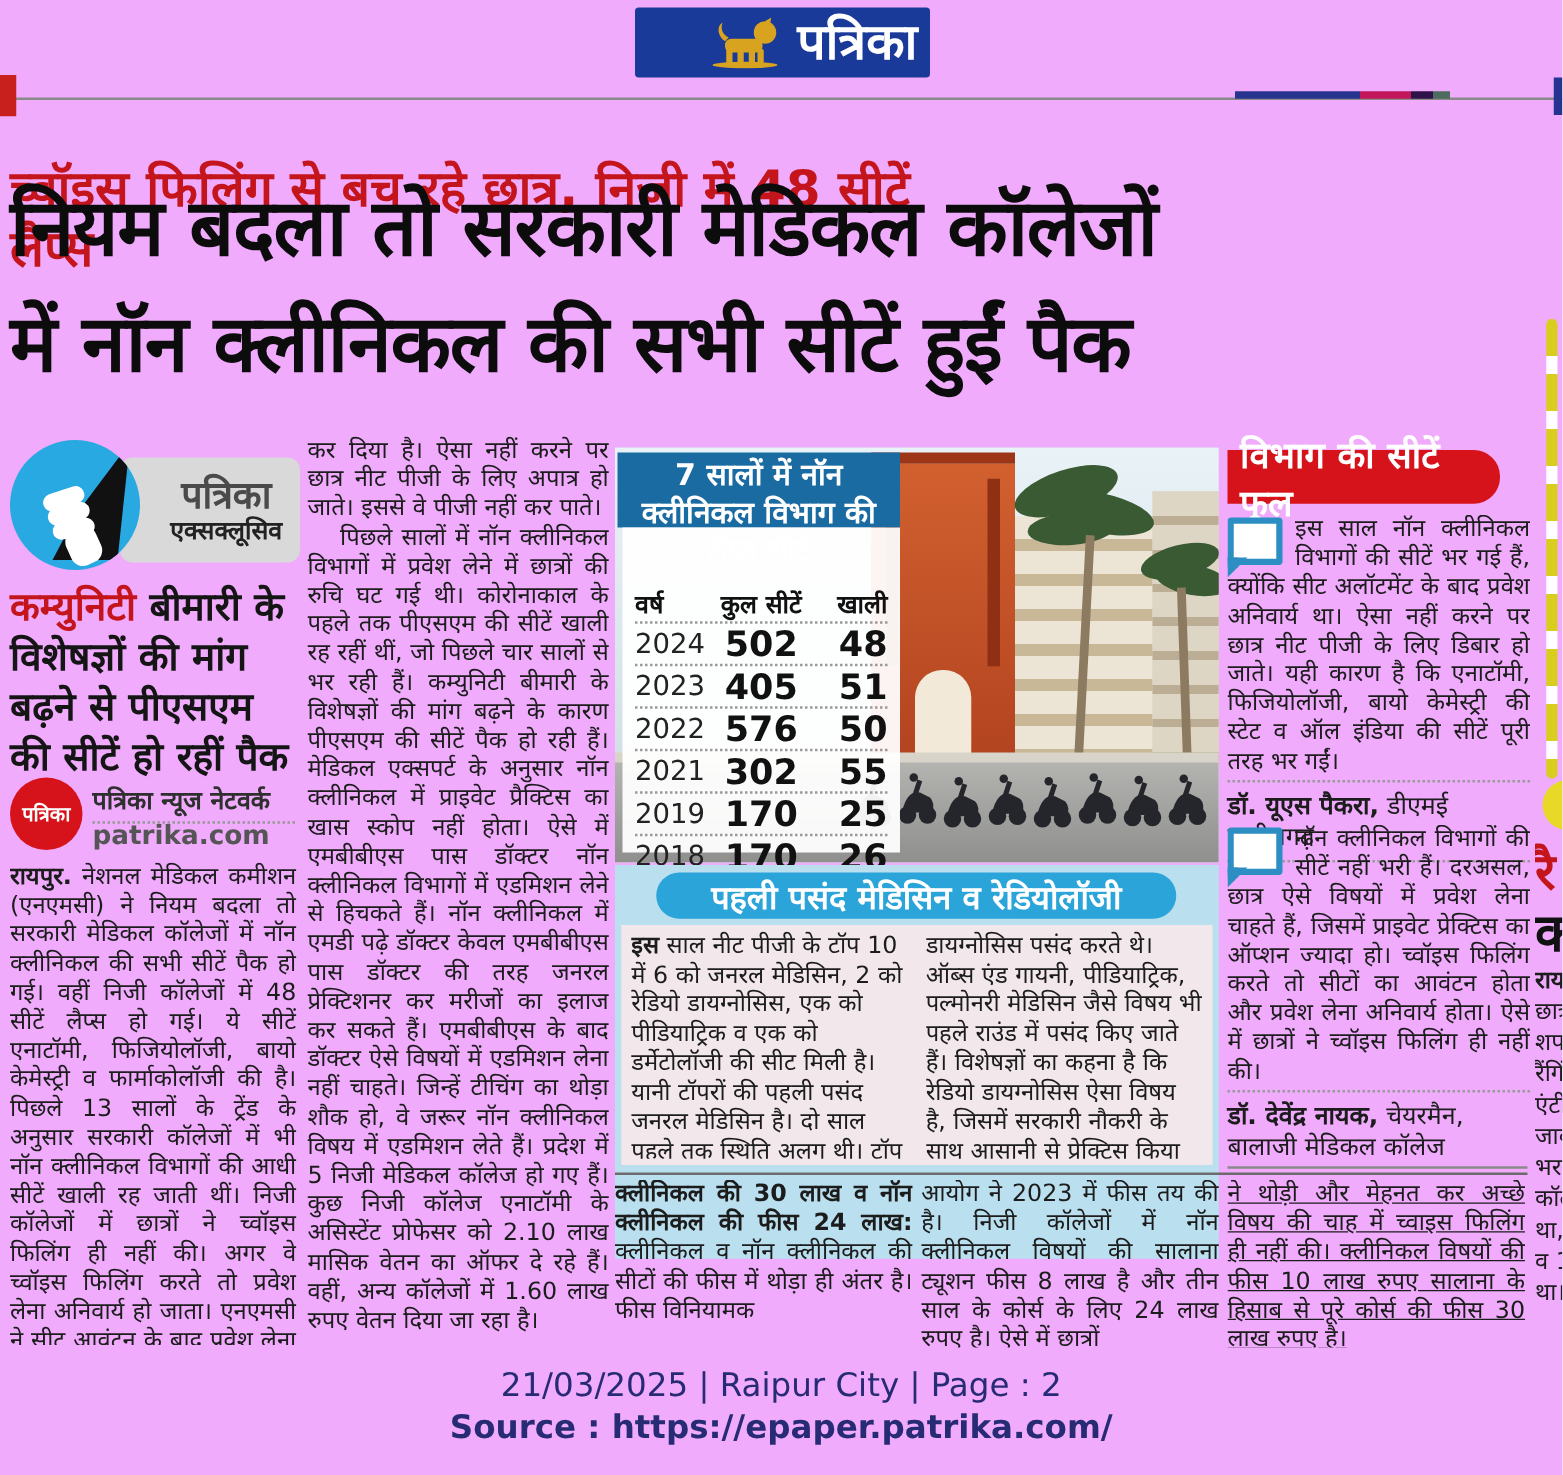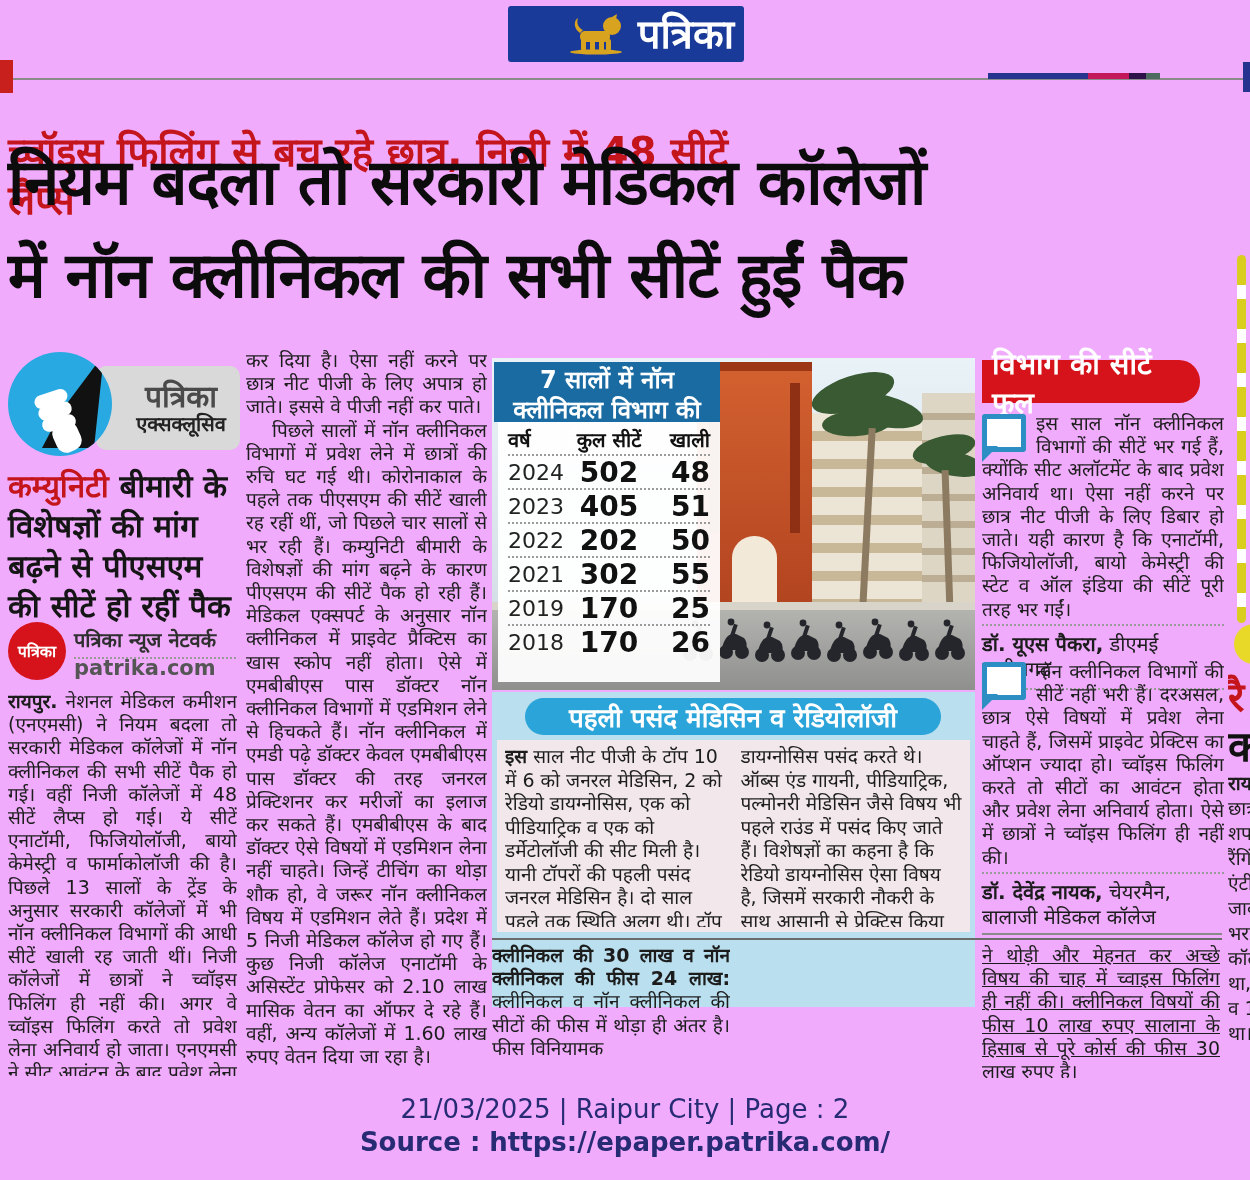--- a/index.html
+++ b/index.html
@@ -70,21 +70,21 @@
   
   #seat-table{left:494px;top:362px;width:226px;height:326px;}
   #seat-table .hdr{background:#1b6ba3;color:#fff;font-size:24px;font-weight:bold;text-align:center;
      line-height:30px;padding:3px 2px;height:60px;box-sizing:border-box;}
   #seat-table .tbody{background:rgba(255,255,255,0.94);padding:2px 10px 4px 10px;height:260px;box-sizing:border-box;margin-left:4px;}
   .trow{display:grid;grid-template-columns:62px 1fr 62px;align-items:center;border-bottom:2px dotted #9a9a9a;height:32px;}
   .trow.last{border-bottom:none;}
   .trow .y{font-size:22px;color:#222;}
   .trow .t{font-size:28px;font-weight:bold;color:#111;text-align:center;}
   .trow .v{font-size:28px;font-weight:bold;color:#111;text-align:right;}
-  .thead{display:grid;grid-template-columns:62px 1fr 62px;align-items:center;border-bottom:2px dotted #9a9a9a;height:30px;}
+  .thead{display:grid;grid-template-columns:62px 1fr 62px;align-items:center;border-bottom:2px dotted #9a9a9a;height:30px;margin-top:43px;}
   .thead span{font-size:20px;font-weight:bold;color:#111;}
   .thead .c{text-align:center;} .thead .r{text-align:right;}
 
   
   #medicine{left:492px;top:692px;width:483px;height:315px;background:#badfee;}
   #medicine .pill{position:absolute;left:33px;top:6px;width:416px;height:37px;border-radius:19px;background:#2aa4d9;
      color:#fff;font-size:26px;font-weight:bold;display:flex;align-items:center;justify-content:center;}
   #medicine .cols{position:absolute;left:5px;top:48px;width:473px;height:192px;background:#f2e8ec;
      display:flex;gap:14px;padding:5px 8px;box-sizing:border-box;}
   #medicine .mc{width:50%;font-size:19px;line-height:23.5px;color:#1c1c1c;overflow:hidden;}
@@ -256,21 +256,21 @@
           <span class="t">502</span>
           <span class="v">48</span>
         </div>
       <div class="trow">
           <span class="y">2023</span>
           <span class="t">405</span>
           <span class="v">51</span>
         </div>
       <div class="trow">
           <span class="y">2022</span>
-          <span class="t">202</span>
+          <span class="t">576</span>
           <span class="v">50</span>
         </div>
       <div class="trow">
           <span class="y">2021</span>
           <span class="t">302</span>
           <span class="v">55</span>
         </div>
       <div class="trow">
           <span class="y">2019</span>
           <span class="t">170</span>
@@ -292,20 +292,21 @@
       </div>
       <div class="mc">डायग्नोसिस पसंद करते थे। ऑब्स एंड गायनी, पीडियाट्रिक, पल्मोनरी मेडिसिन जैसे विषय भी पहले राउंड में पसंद किए जाते हैं। विशेषज्ञों का कहना है कि रेडियो डायग्नोसिस ऐसा विषय है, जिसमें सरकारी नौकरी के साथ आसानी से प्रेक्टिस किया जा सकता है। मेडिसिन भी ऐसा ही विषय है।</div>
     </div>
   </div>
 
   <div class="abs div-line"></div>
 
   <div class="abs bodytxt feecol" id="fee1">
     <span class="lead">क्लीनिकल की 30 लाख व नॉन क्लीनिकल की फीस 24 लाख:</span><span> क्लीनिकल व नॉन क्लीनिकल की सीटों की फीस में थोड़ा ही अंतर है। फीस विनियामक</span>
   </div>
+  <div class="abs bodytxt feecol" id="fee2">आयोग ने 2023 में फीस तय की है। निजी कॉलेजों में नॉन क्लीनिकल विषयों की सालाना ट्यूशन फीस 8 लाख है और तीन साल के कोर्स के लिए 24 लाख रुपए है। ऐसे में छात्रों</div>
   <div class="abs bodytxt feecol" id="fee3">ने थोड़ी और मेहनत कर अच्छे विषय की चाह में च्वाइस फिलिंग ही नहीं की। क्लीनिकल विषयों की फीस 10 लाख रुपए सालाना के हिसाब से पूरे कोर्स की फीस 30 लाख रुपए है।</div>
 
   <div class="abs" id="right-banner">विभाग की सीटें फुल</div>
 
   <div class="abs bodytxt quote" id="quote1">
     <span class="qicon"></span>
     <span>इस साल नॉन क्लीनिकल विभागों की सीटें भर गई हैं, क्योंकि सीट अलॉटमेंट के बाद प्रवेश अनिवार्य था। ऐसा नहीं करने पर छात्र नीट पीजी के लिए डिबार हो जाते। यही कारण है कि एनाटॉमी, फिजियोलॉजी, बायो केमेस्ट्री की स्टेट व ऑल इंडिया की सीटें पूरी तरह भर गईं।</span>
   </div>
   <div class="abs attrib" id="attrib1">
     <span class="nm">डॉ. यूएस पैकरा,</span><span> डीएमई छत्तीसगढ़</span>

